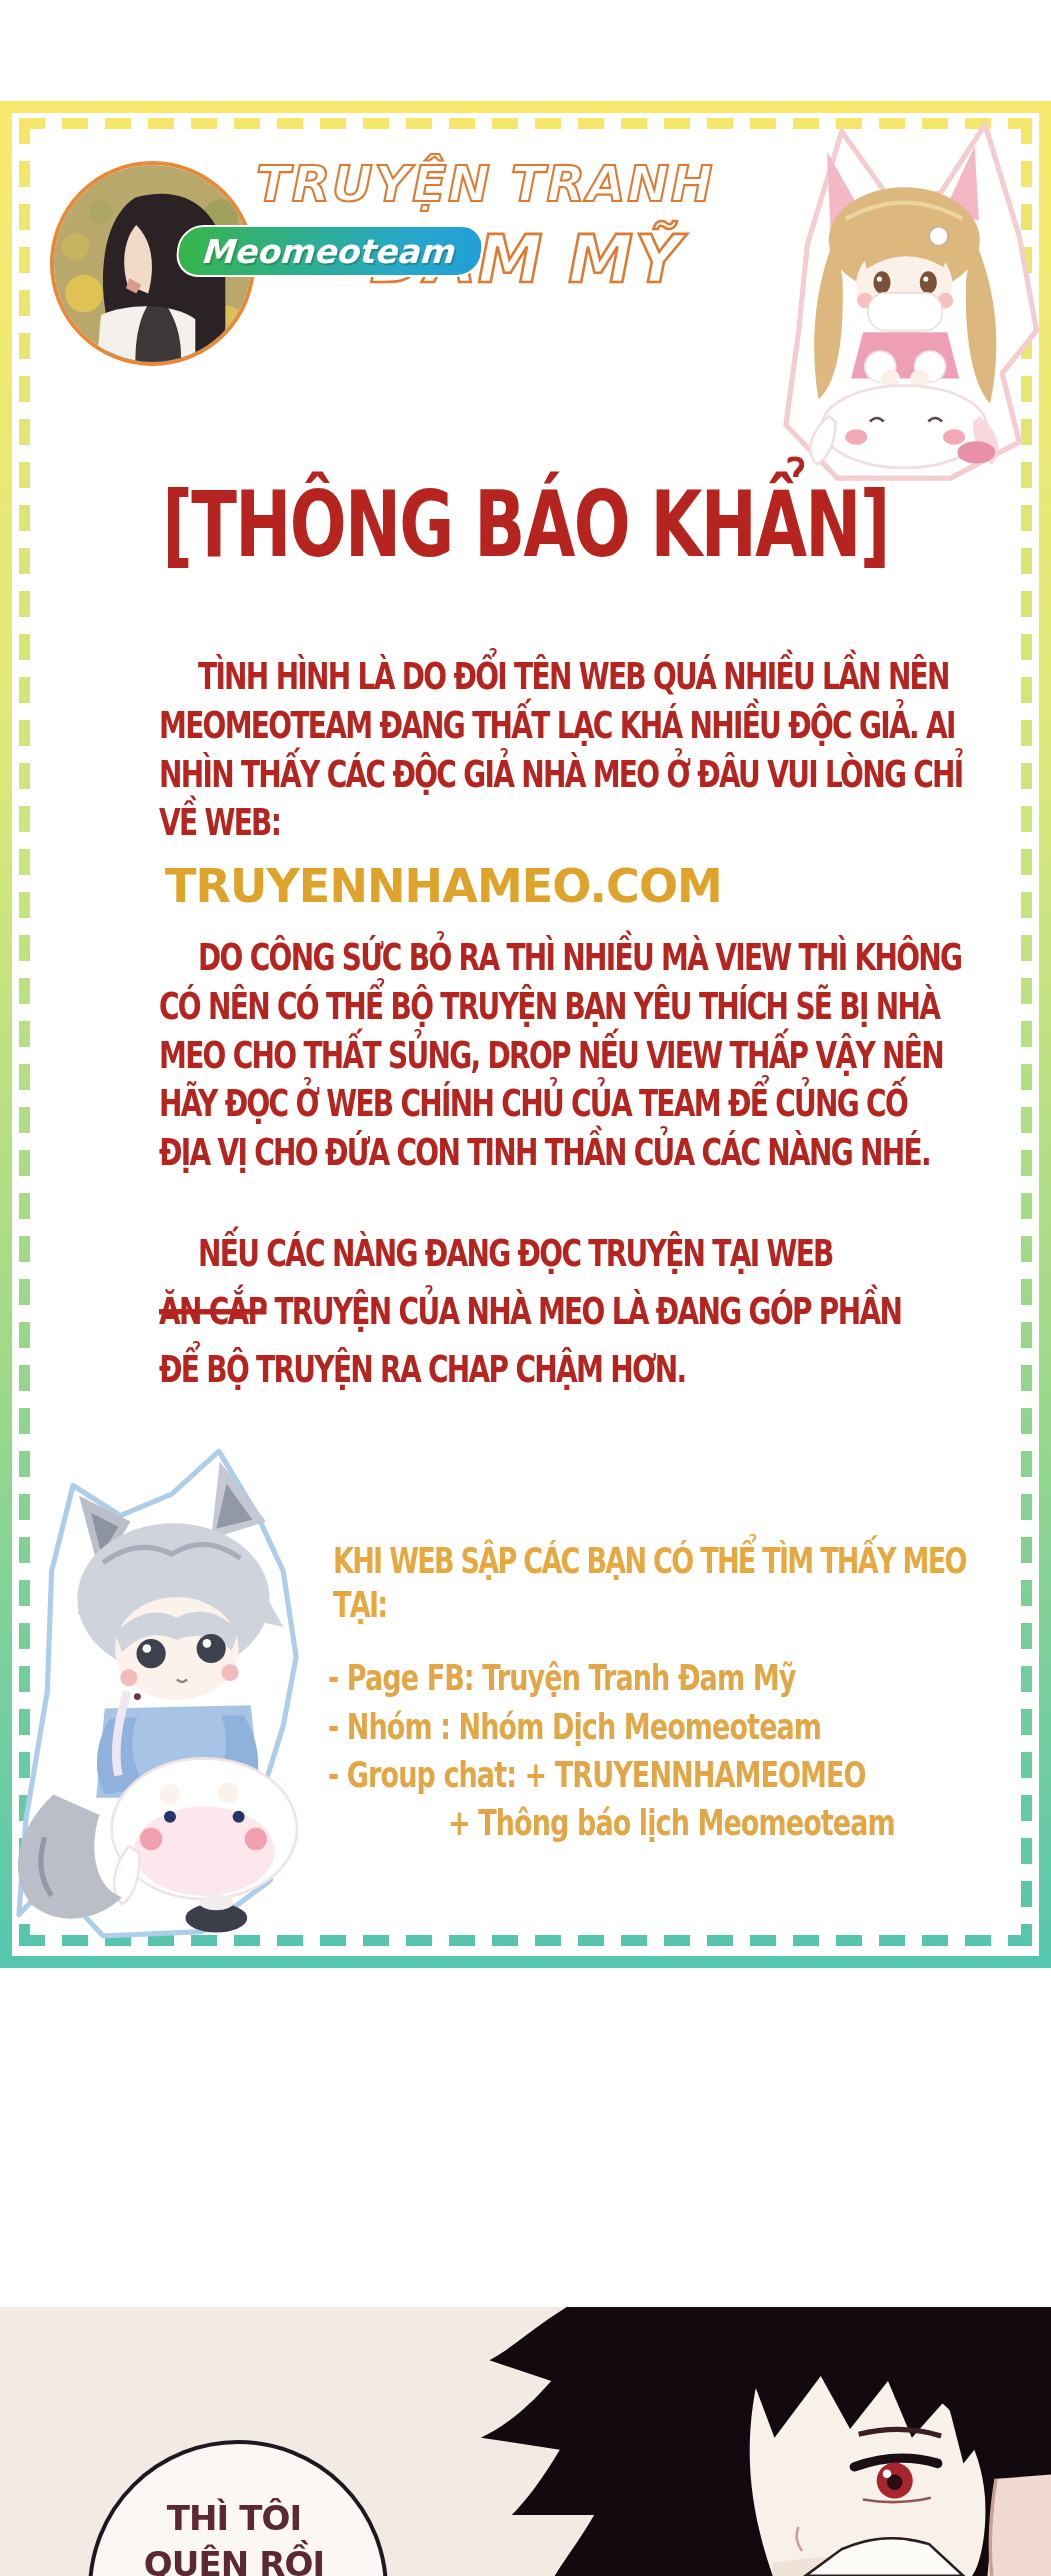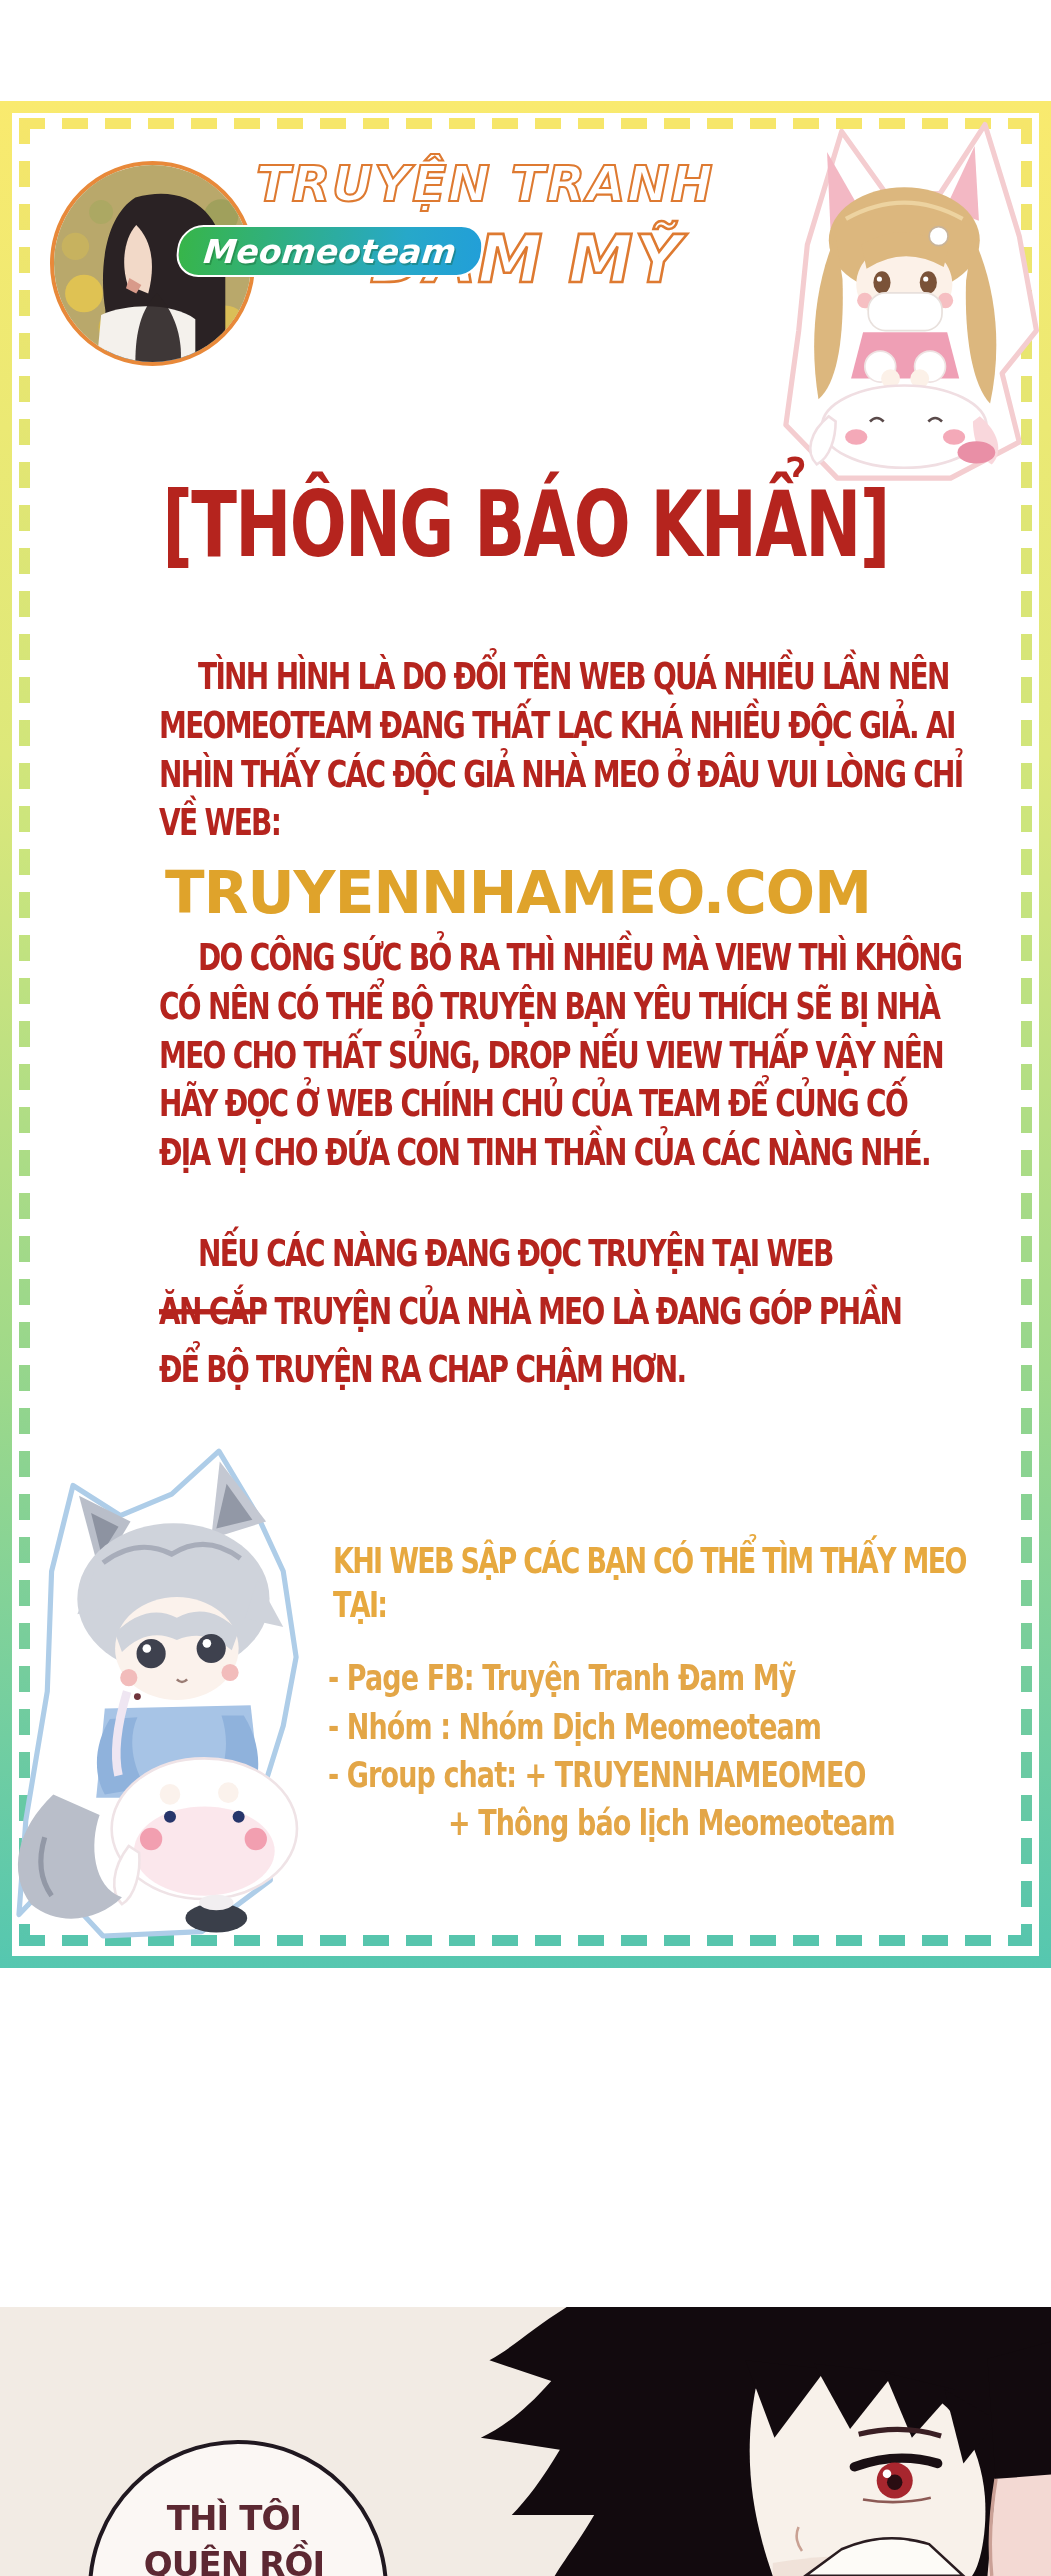--- a/index.html
+++ b/index.html
@@ -37,21 +37,21 @@
         display:flex;align-items:center;justify-content:center;}
   .badge span{font-size:33px;font-weight:bold;font-style:italic;color:#ffffff;
         text-shadow:1.7px 1.7px 0 rgba(20,90,40,.35);}
 
   
   .title{left:0;top:472px;width:1051px;text-align:center;font-size:67px;font-weight:bold;
         letter-spacing:-1.7px;color:#b5241e;transform:scaleY(1.35);transform-origin:center top;white-space:nowrap;}
   .red-par{color:#b5241e;font-weight:bold;font-size:28px;letter-spacing:-1.7px;line-height:36px;
         transform:scaleY(1.35);transform-origin:left top;white-space:nowrap;}
   .indent1{padding-left:39px;}
-  .website{left:165px;top:859px;font-size:58px;font-weight:bold;letter-spacing:-0.9px;
+  .website{left:165px;top:859px;font-size:46px;font-weight:bold;letter-spacing:-0.9px;
         color:#dfa32b;white-space:nowrap;}
   .par3{line-height:43px;}
   .strike{text-decoration:line-through;text-decoration-thickness:4.3px;}
   .gold-head{left:333px;top:1539px;color:#e7a93f;font-weight:bold;font-size:27px;letter-spacing:-1.7px;
         line-height:34px;transform:scaleY(1.3);transform-origin:left top;white-space:nowrap;}
   .gold-list{left:328px;top:1654px;color:#e3a647;font-weight:bold;font-size:27px;letter-spacing:-0.9px;
         line-height:37px;transform:scaleY(1.3);transform-origin:left top;white-space:nowrap;}
   .gold-list .sub{padding-left:120px;}
 
   

